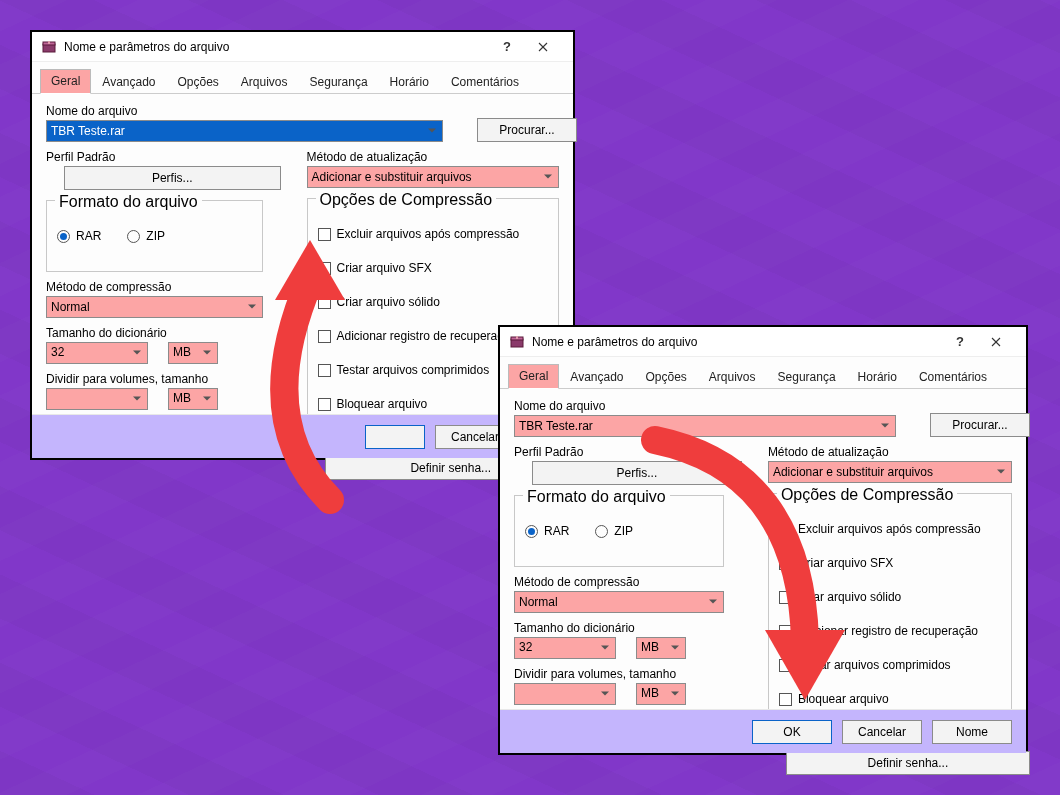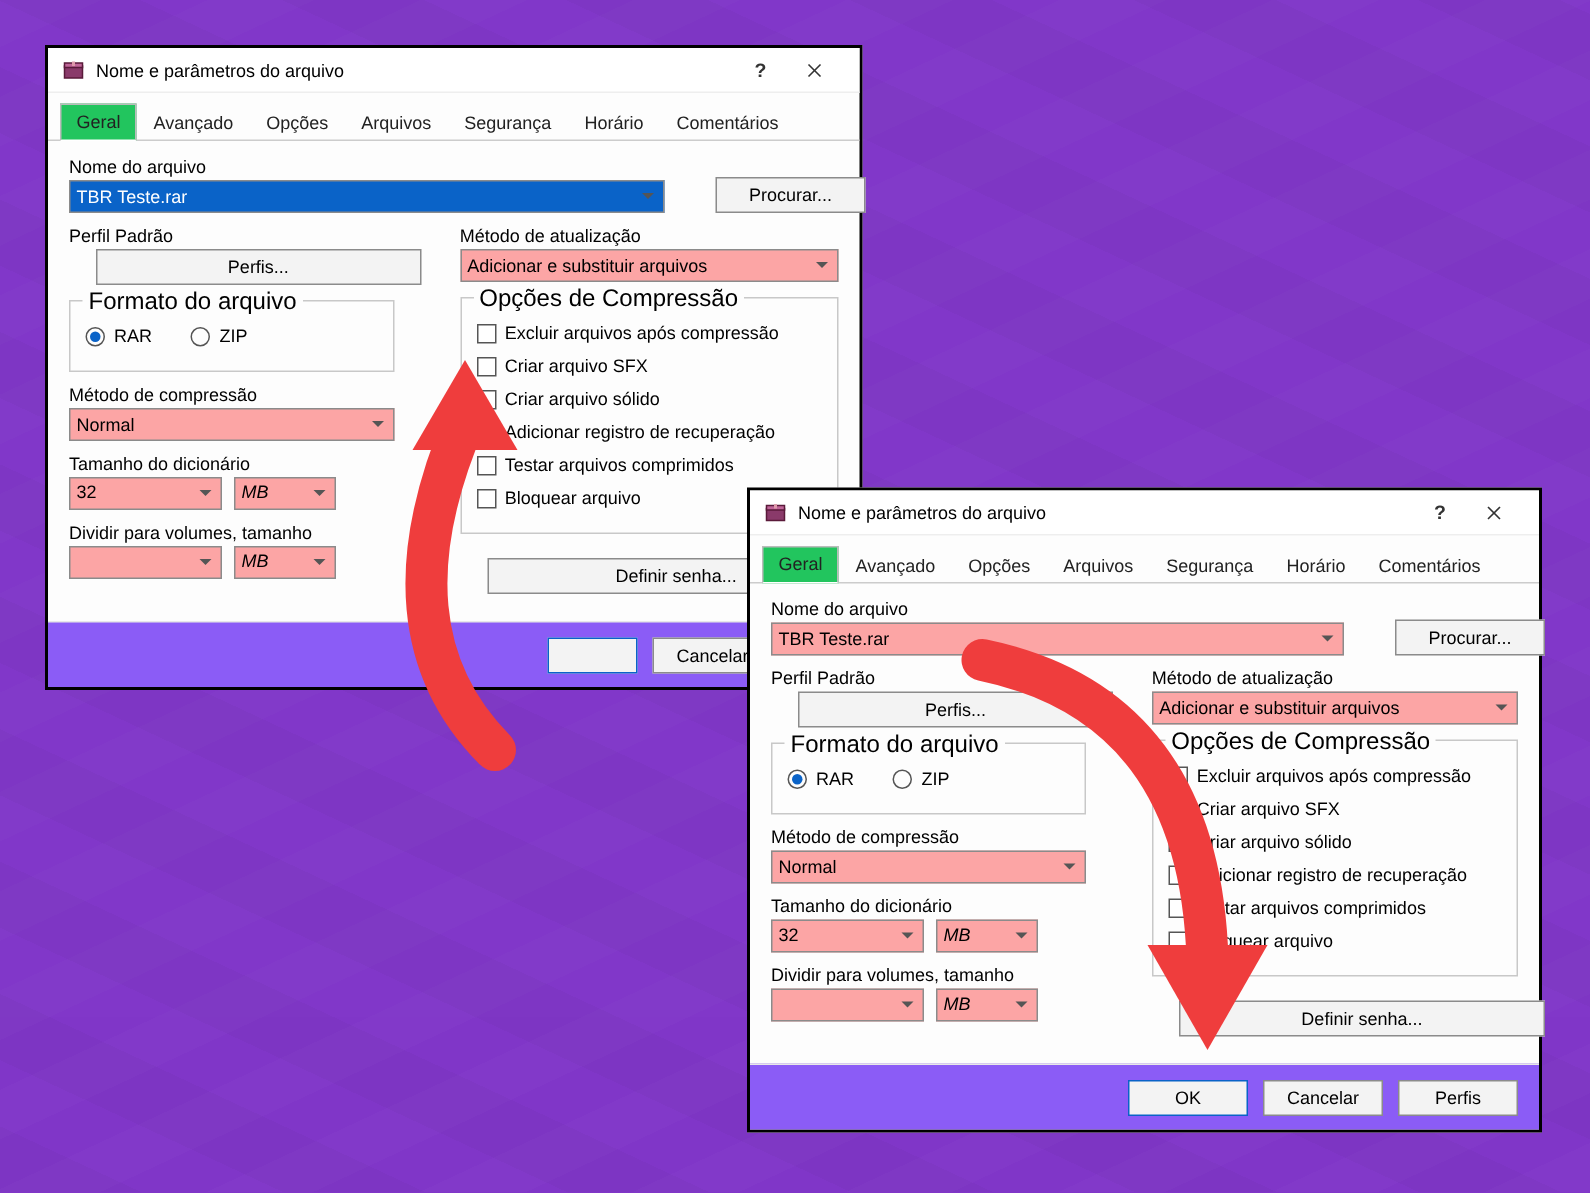--- a/index.html
+++ b/index.html
@@ -56,21 +56,21 @@
     padding: 4px 10px 5px 10px;
     font-size: 12px;
     border: 1px solid transparent;
     border-bottom: none;
     position: relative;
     top: 1px;
     color: #222;
     cursor: default;
   }
   .tabstrip .tab.active {
-    background: #22c55e;
+    background: #fca5a5;
     border-color: #bbb;
     border-bottom: 1px solid #fff;
   }
 
   .body { padding: 10px 14px 6px 14px; position: relative; }
   .row { display: flex; gap: 16px; align-items: flex-start; }
 
   .label { font-size: 12px; color: #000; margin-bottom: 2px; }
   .input {
     width: 100%;
@@ -100,42 +100,42 @@
     border: 1px solid #c8c8c8;
     padding: 8px 10px 8px 10px;
     position: relative;
     margin-top: 10px;
   }
   .grp > .legend {
     position: absolute; top: -8px; left: 8px; background: #fdfdfd; padding: 0 4px; font-size: 16px;
   }
   .radio, .check {
     display: flex; align-items: center; gap: 6px; font-size: 12px;
-    margin: 8px 0;
+    margin: 20px 0;
   }
   .radio .dot {
     width: 13px; height: 13px; border: 1px solid #555; border-radius: 50%; display:flex; align-items:center; justify-content:center;
   }
   .radio .dot.on::after { content:""; width:7px; height:7px; background:#0a63c8; border-radius:50%; }
   .check .box {
     width: 13px; height: 13px; border: 1px solid #555; background:#fff;
   }
 
   .twocol { display:flex; gap: 20px; }
   .left { width: 44%; }
   .right { width: 56%; padding-left: 24px; }
 
   .smallcombo { width: 102px; display:inline-block; }
-  .tinycombo { width: 68px; display:inline-block; margin-left: 8px; font-style: italic; }
+  .tinycombo { width: 50px; display:inline-block; margin-left: 20px; }
 
   .footer {
     position: absolute; left: 0; right: 0; bottom: 0;
     height: 44px; display:flex; align-items:center; justify-content:flex-end;
     gap: 10px; padding: 0 14px;
-    background: #8b5cf6;
+    background: #c4b5fd;
     border-top: 1px solid #e8e8e8;
   }
 
   
   .arrow-svg {
     position: absolute;
     z-index: 10;
     pointer-events: none;
   }
 </style>
@@ -412,21 +412,21 @@
   </div>
 
   <div class="footer">
     <div class="btn primary">
         <span>OK</span>
       </div>
     <div class="btn">
         <span>Cancelar</span>
       </div>
     <div class="btn">
-        <span>Perfis</span>
+        <span>Nome</span>
       </div>
   </div>
 </div>
 
 <svg class="arrow-svg" style="left:0; top:0; width:1060px; height:795px;">
 
   <path d="M 330 500 Q 250 420 310 280" stroke="#ef3d3d" stroke-width="28" fill="none" stroke-linecap="round"></path>
   <polygon points="310,240 275,300 345,300" fill="#ef3d3d"></polygon>
 
   <path d="M 655 440 Q 800 470 805 640" stroke="#ef3d3d" stroke-width="28" fill="none" stroke-linecap="round"></path>

